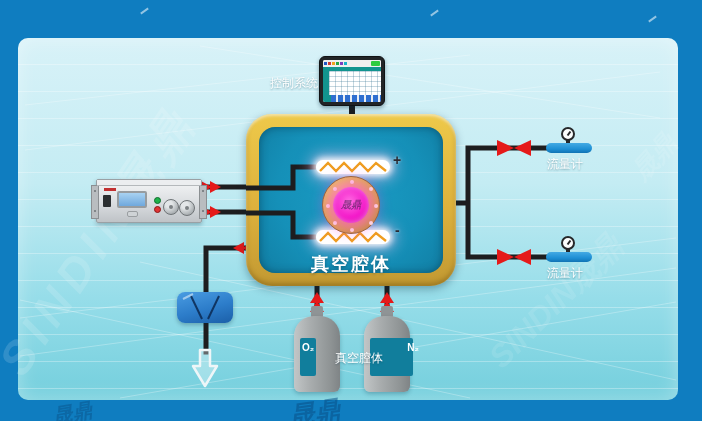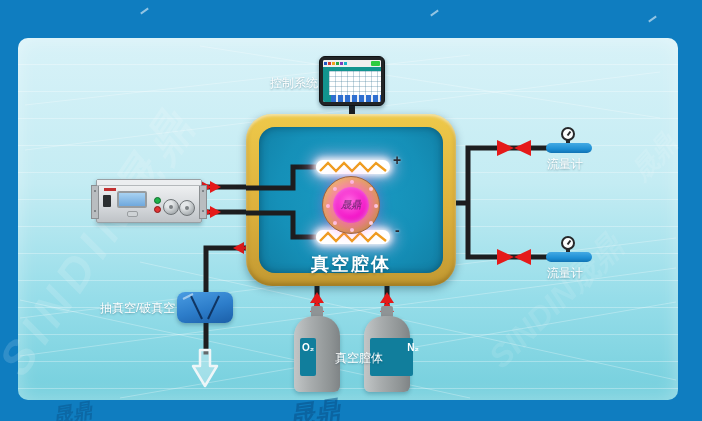--- a/index.html
+++ b/index.html
@@ -247,21 +247,20 @@
         <span class="vdot" style="left:10px;top:10px;"></span>
       <span class="vdot" style="left:27px;top:3px;"></span>
         <span class="vdot" style="left:46px;top:10px;"></span>
       <div class="plasma">
         <span>晟鼎</span>
       </div>
     </div>
     <div class="chamber-label">真空腔体</div>
   </div>
 
-  <div class="lbl" style="left:100px;top:300px;">抽真空/破真空</div>
   <div class="pumpvalve">
     <svg width="56" height="31">
       <line x1="14" y1="4" x2="25" y2="27" stroke="rgba(10,40,80,0.85)" stroke-width="2"></line>
       <line x1="42" y1="4" x2="31" y2="27" stroke="rgba(10,40,80,0.85)" stroke-width="2"></line>
       <line x1="6" y1="7" x2="16" y2="2" stroke="rgba(255,255,255,0.5)" stroke-width="2"></line>
     </svg>
   </div>
 
   <span class="gauge" style="left:561px;top:127px;">
       <i></i>

